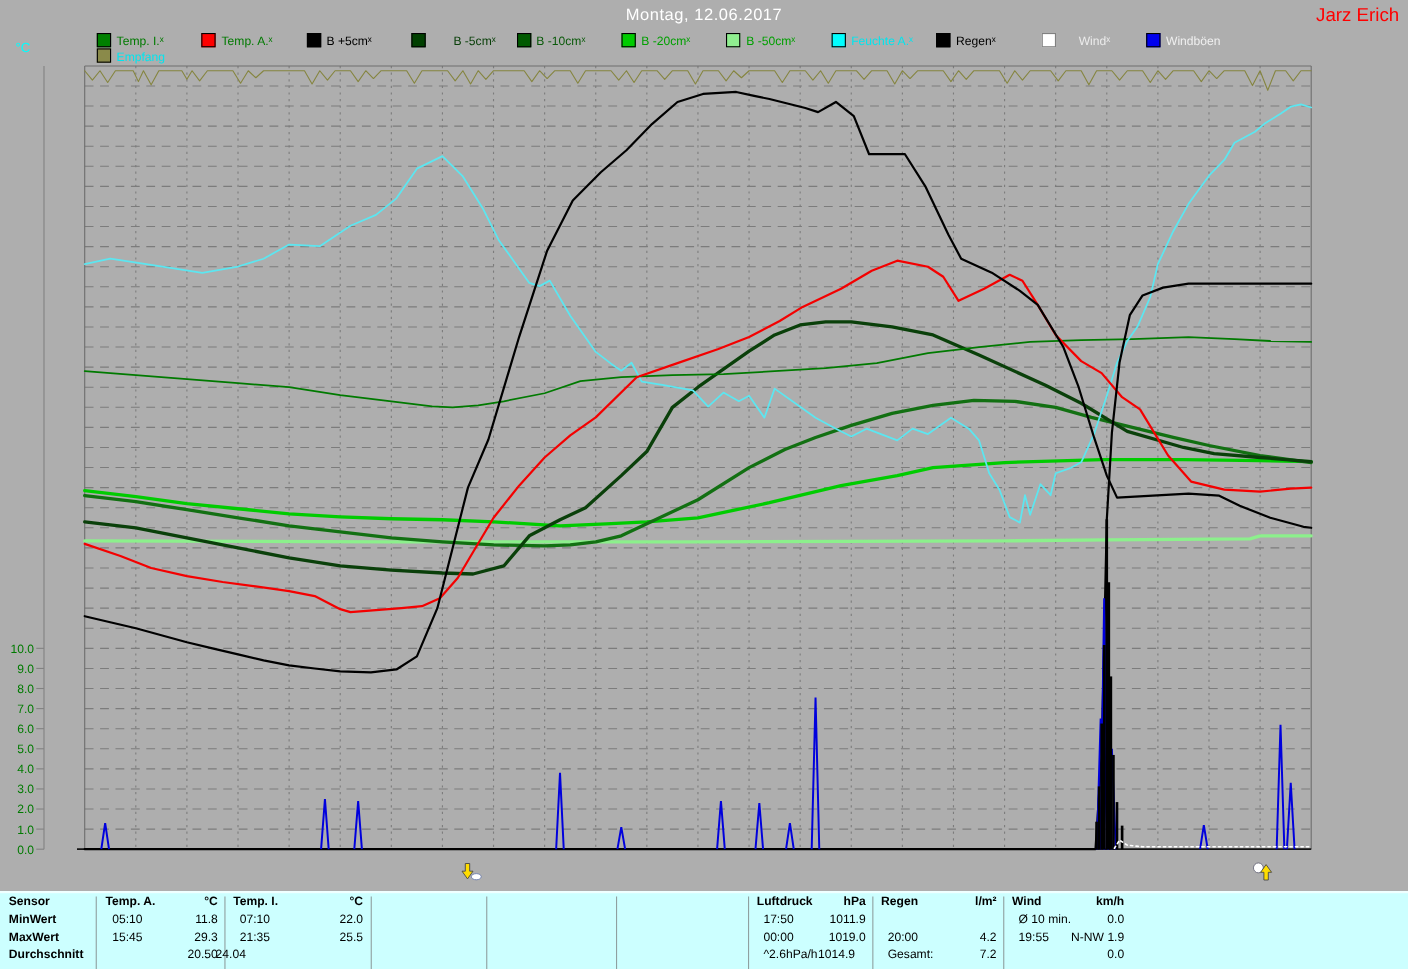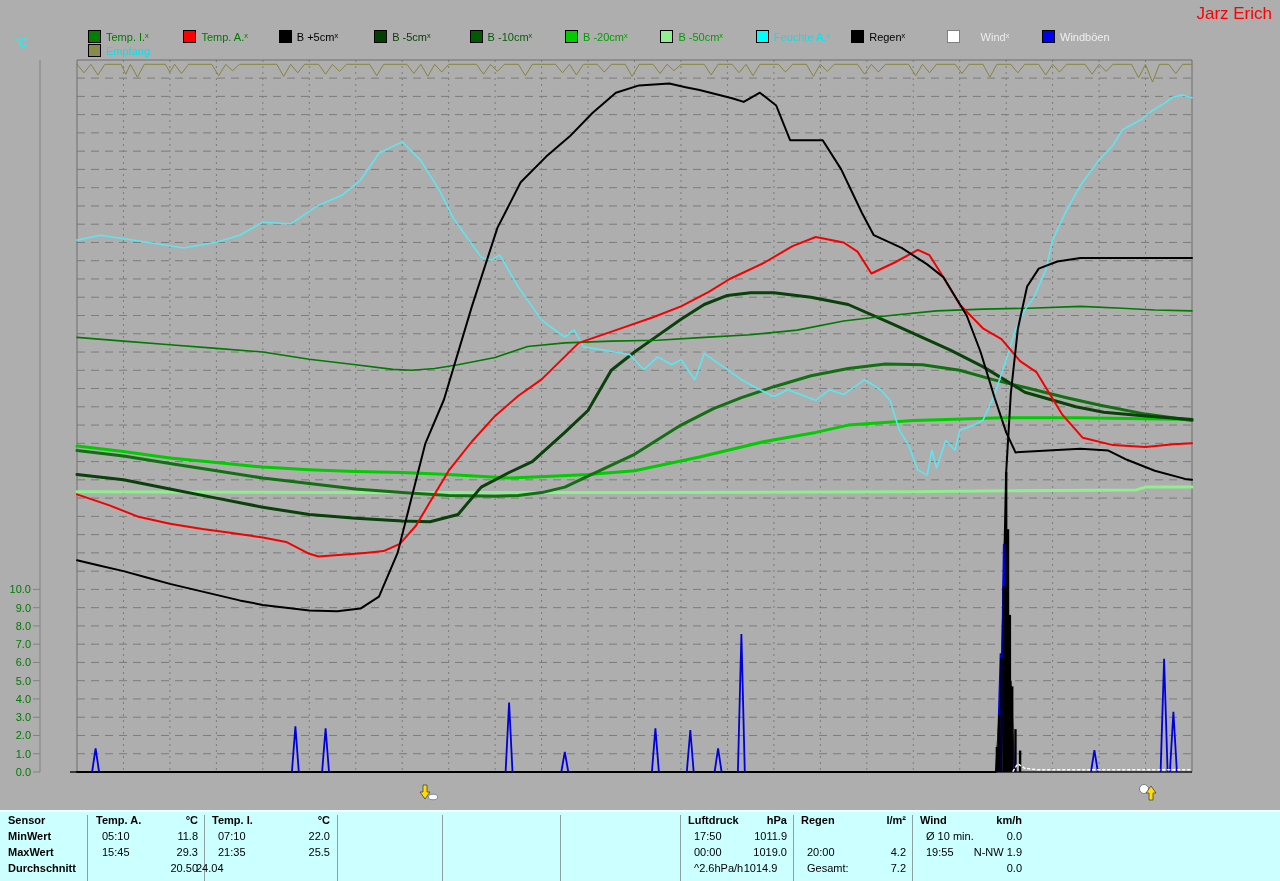--- a/index.html
+++ b/index.html
@@ -20,27 +20,28 @@
   .stat-table{position:absolute;left:0;top:810px;width:1280px;height:71px;
     background:#CCFFFF;border-top:2px solid #EFFFFF;font-size:11px;color:#000;}
   .stat-cell{position:absolute;white-space:nowrap;}
   .sep{position:absolute;width:1px;background:#8FA0A0;top:3px;height:66px;}
   .b{font-weight:bold;}
 </style>
 </head>
 <body>
 
 <div class="canvas">
+  <div class="title">Montag, 12.06.2017</div>
   <div class="watermark">Jarz Erich</div>
   <div class="unit-label">°C</div>
   <div id="legend">
       <div class="legend-item" style="left: 88px; top: 30px;"><span class="sq" style="background: rgb(0, 128, 0);"></span><span style="color: rgb(0, 122, 0);">Temp. I.ˣ</span></div>
       <div class="legend-item" style="left: 183.4px; top: 30px;"><span class="sq" style="background: rgb(255, 0, 0);"></span><span style="color: rgb(0, 122, 0);">Temp. A.ˣ</span></div>
       <div class="legend-item" style="left: 278.8px; top: 30px;"><span class="sq" style="background: rgb(0, 0, 0);"></span><span style="color: rgb(0, 0, 0);">B +5cmˣ</span></div>
-      <div class="legend-item" style="left: 374.2px; top: 30px;"><span class="sq" style="background: rgb(0, 64, 0);"></span><span style="color: rgb(10, 64, 10);">B -5cmˣ</span></div>
+      <div class="legend-item" style="left: 374.2px; top: 30px;"><span class="sq" style="background: rgb(0, 64, 0);"></span><span style="color: rgb(10, 64, 10); margin-left: 20px;">B -5cmˣ</span></div>
       <div class="legend-item" style="left: 469.6px; top: 30px;"><span class="sq" style="background: rgb(0, 90, 0);"></span><span style="color: rgb(10, 90, 10);">B -10cmˣ</span></div>
       <div class="legend-item" style="left: 565px; top: 30px;"><span class="sq" style="background: rgb(0, 204, 0);"></span><span style="color: rgb(0, 160, 0);">B -20cmˣ</span></div>
       <div class="legend-item" style="left: 660.4px; top: 30px;"><span class="sq" style="background: rgb(144, 238, 144);"></span><span style="color: rgb(0, 160, 0);">B -50cmˣ</span></div>
       <div class="legend-item" style="left: 755.8px; top: 30px;"><span class="sq" style="background: rgb(0, 255, 255);"></span><span style="color: rgb(0, 229, 238);">Feuchte A.ˣ</span></div>
       <div class="legend-item" style="left: 851.2px; top: 30px;"><span class="sq" style="background: rgb(0, 0, 0);"></span><span style="color: rgb(0, 0, 0);">Regenˣ</span></div>
       <div class="legend-item" style="left: 946.6px; top: 30px;"><span class="sq" style="background: rgb(255, 255, 255); border-color: rgb(128, 128, 128);"></span><span style="color: rgb(236, 236, 236); margin-left: 16px;">Windˣ</span></div>
       <div class="legend-item" style="left: 1042px; top: 30px;"><span class="sq" style="background: rgb(0, 0, 238);"></span><span style="color: rgb(240, 240, 240);">Windböen</span></div>
       <div class="legend-item" style="left: 88px; top: 44px;"><span class="sq" style="background: rgb(138, 138, 74);"></span><span style="color: rgb(0, 229, 238);">Empfang</span></div>
     </div>
   <svg id="chart" width="1280" height="881">

